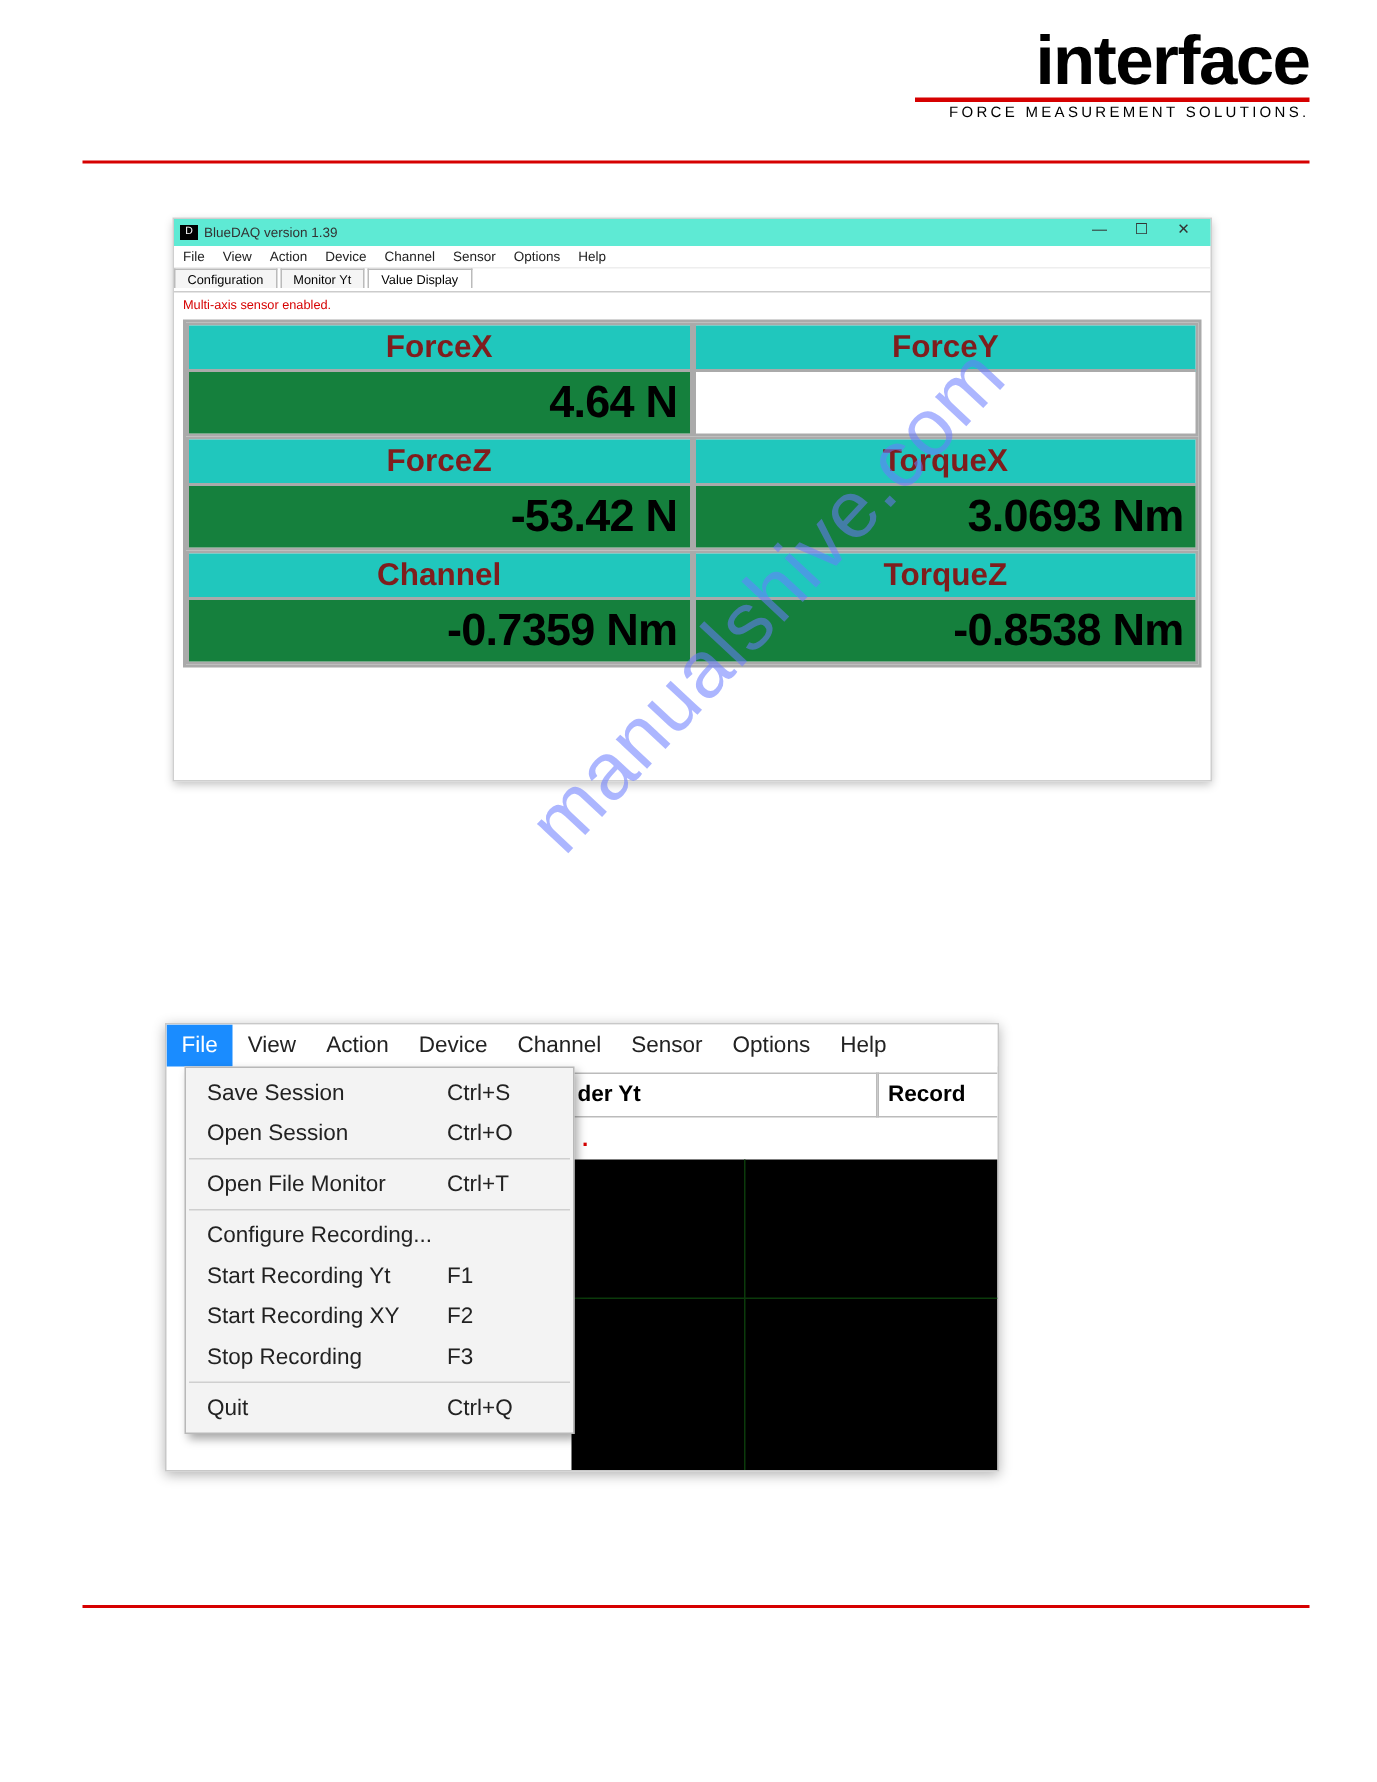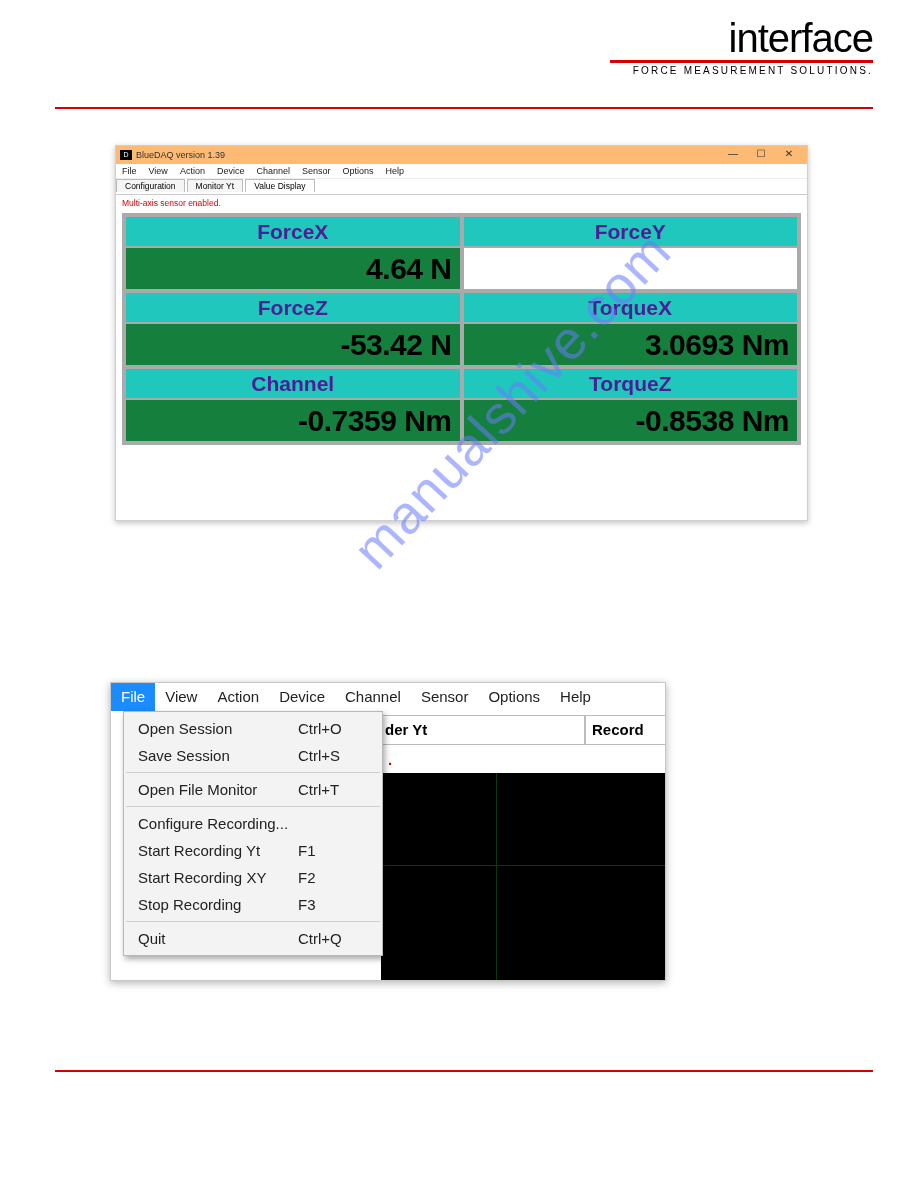--- a/index.html
+++ b/index.html
@@ -20,22 +20,22 @@
   
   .logo-block {
     position: absolute;
     right: 0;
     top: 0;
     width: 263px;
     text-align: right;
   }
   .logo-word {
     font-family: Arial, sans-serif;
-    font-weight: 400;
-    font-size: 40px;
+    font-weight: 700;
+    font-size: 46px;
     letter-spacing: -1px;
     color: #000;
     line-height: 0.9;
   }
   .logo-rule {
     height: 3px;
     background: #d60000;
     margin: 4px 0 2px 0;
   }
   .logo-sub {
@@ -67,21 +67,21 @@
     box-shadow: 0 2px 6px rgba(0,0,0,.25);
     font-size: 10px;
   }
   .ss1 .titlebar {
     display: flex;
     align-items: center;
     height: 18px;
     padding: 0 4px;
     font-size: 9px;
     color: #333;
-    background: #fdba74;
+    background: #5eead4;
   }
   .ss1 .titlebar .icon {
     width: 12px; height: 10px;
     background: #000; color:#fff;
     font-size:7px; text-align:center; line-height:10px;
     margin-right:4px;
   }
   .ss1 .win-controls {
     margin-left: auto;
     display: flex;
@@ -131,21 +131,21 @@
     grid-template-columns: 1fr 1fr;
   }
   .ss1 .cell {
     border: 2px solid #aaa;
   }
   .ss1 .cell .label {
     background: #20c7bd;
     text-align: center;
     font-weight: 600;
     font-size: 21px;
-    color: #4c1d95;
+    color: #7f1d1d;
     padding: 3px 0 2px 0;
     border-bottom: 2px solid #aaa;
   }
   .ss1 .cell .value {
     background: #15803d;
     text-align: right;
     font-weight: 700;
     font-size: 30px;
     color: #000;
     padding: 4px 8px 3px 0;
@@ -365,27 +365,27 @@
     <div class="under-row">
       <div class="partial">der Yt</div>
       <div class="recordcell">Record</div>
     </div>
     <div class="red-dot">.</div>
 
     <div class="black-area"></div>
 
     <div class="dropdown">
       <div class="dd-item">
+        <span class="lbl">Save Session</span>
+        <span class="accel">Ctrl+S</span>
+      </div>
+      <div class="dd-item">
         <span class="lbl">Open Session</span>
         <span class="accel">Ctrl+O</span>
       </div>
-      <div class="dd-item">
-        <span class="lbl">Save Session</span>
-        <span class="accel">Ctrl+S</span>
-      </div>
       <div class="dd-sep"></div>
       <div class="dd-item">
         <span class="lbl">Open File Monitor</span>
         <span class="accel">Ctrl+T</span>
       </div>
       <div class="dd-sep"></div>
       <div class="dd-item">
         <span class="lbl">Configure Recording...</span>
         <span class="accel"></span>
       </div>

